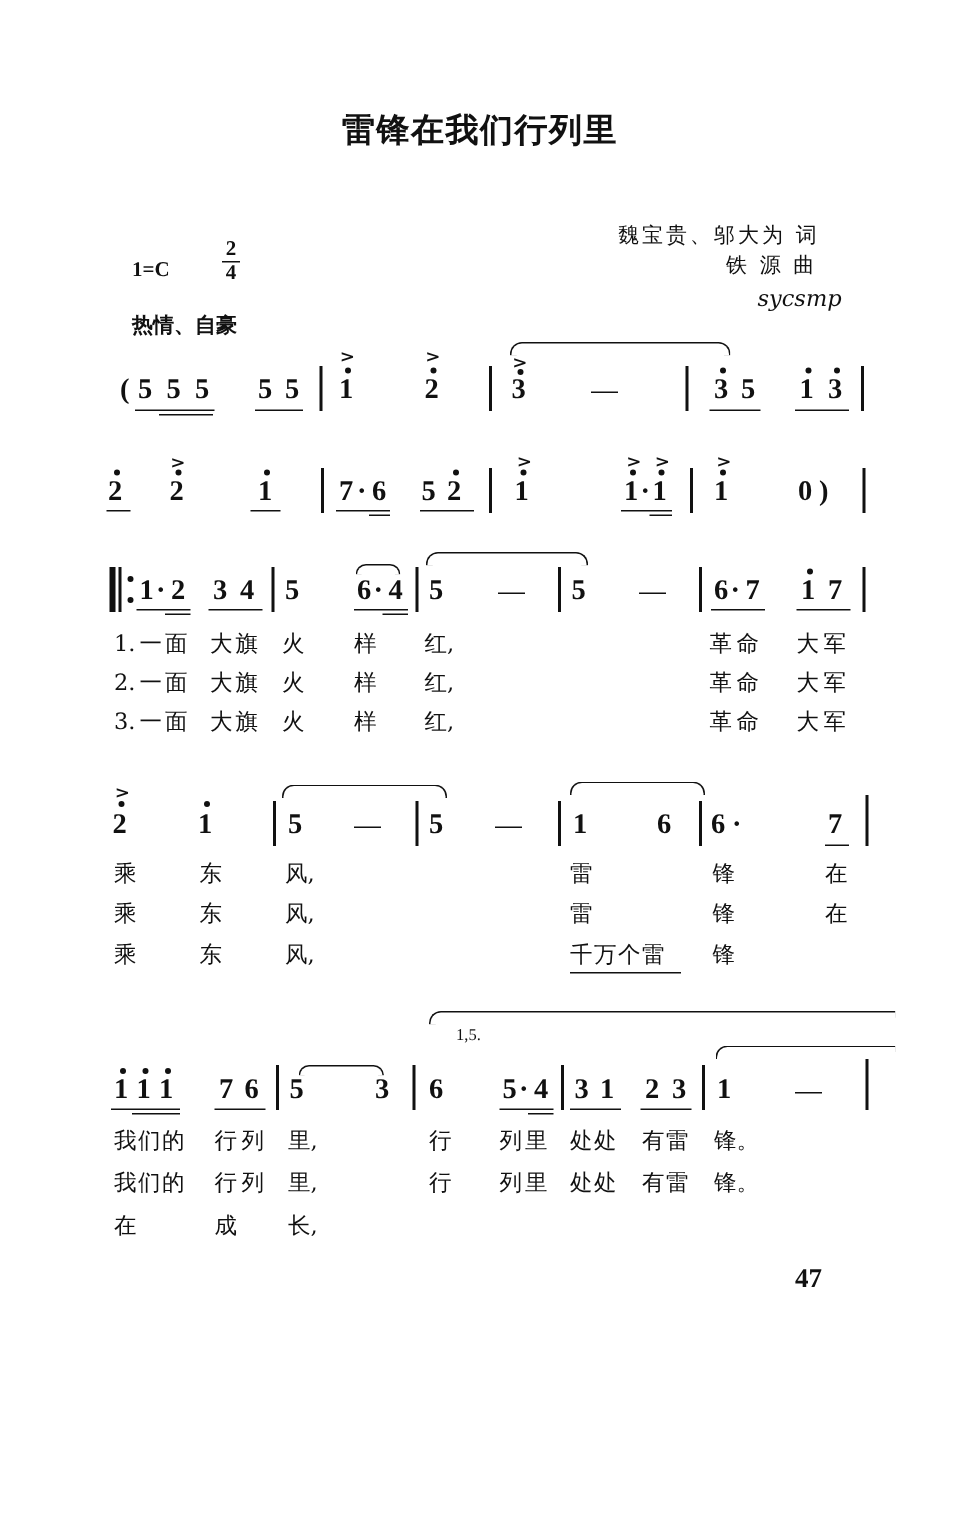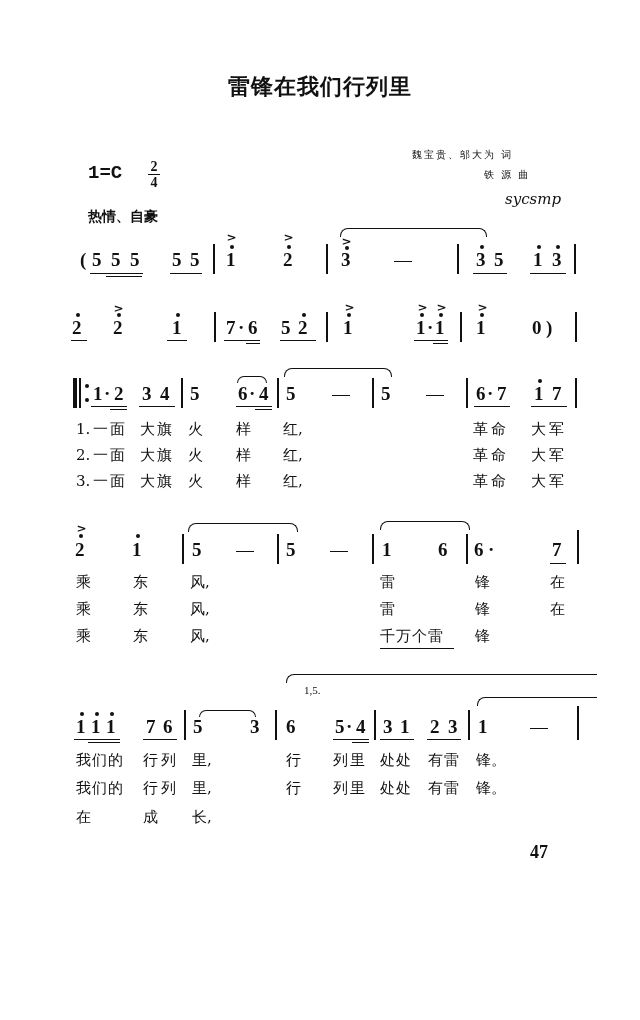--- a/index.html
+++ b/index.html
@@ -1,23 +1,23 @@
 <!DOCTYPE html>
 <html><head>
   <meta charset="utf-8">
   <style>
     html, body { margin:0; padding:0; background:#ffffff; }
     body { width:640px; height:1020px; position:relative; overflow:hidden; color:#111; font-family:"DejaVu Serif", serif; }
     .abs { position:absolute; }
     .title { left:0; width:640px; top:72px; text-align:center; font-family:"DejaVu Sans", sans-serif; font-weight:bold; font-size:22px; letter-spacing:1px; }
-    .key { left:88px; top:162px; font-family:Liberation Mono, monospace; font-weight:bold; font-size:19px; }
+    .key { left:88px; top:173px; font-family:Liberation Serif, serif; font-weight:bold; font-size:14px; }
     .meter { left:148px; top:160px; font-family:"Liberation Serif", serif; font-weight:bold; font-size:14px; text-align:center; width:12px; line-height:13px; }
     .meter .bar { border-top:1.5px solid #111; margin:1px 0; }
     .tempo { left:88px; top:208px; font-size:14px; font-weight:bold; font-family:"DejaVu Sans", sans-serif; }
-    .credit { font-size:10px; font-family:"DejaVu Serif", serif; letter-spacing:2px; }
+    .credit { font-size:14px; font-family:"DejaVu Serif", serif; letter-spacing:2px; }
     .sig { left:505px; top:190px; font-style:italic; font-size:15px; font-family:"DejaVu Serif", serif; }
     .n { position:absolute; font-family:"Liberation Serif", serif; font-weight:bold; font-size:19px; line-height:20px; text-align:center; }
     .dot-up { position:absolute; width:4px; height:4px; background:#111; border-radius:50%; }
     .acc { position:absolute; font-size:11px; font-family:"DejaVu Sans", sans-serif; font-weight:bold; transform:scaleX(1.1); }
     .ul { position:absolute; border-top:1.5px solid #111; height:0; }
     .bl { position:absolute; width:1.5px; background:#111; }
     .dash { position:absolute; width:18px; border-top:1.5px solid #111; }
     .tie { position:absolute; border:1.5px solid #111; border-bottom:none; border-radius:8px 8px 0 0; height:8px; }
     .lyr { position:absolute; font-size:15px; font-family:"DejaVu Serif", serif; white-space:nowrap; }
     .pagenum { left:530px; top:842px; font-family:"Liberation Serif", serif; font-weight:bold; font-size:18px; }

